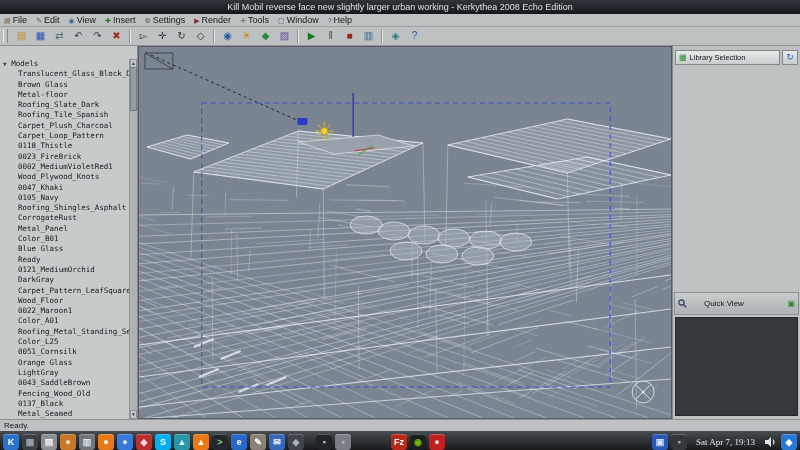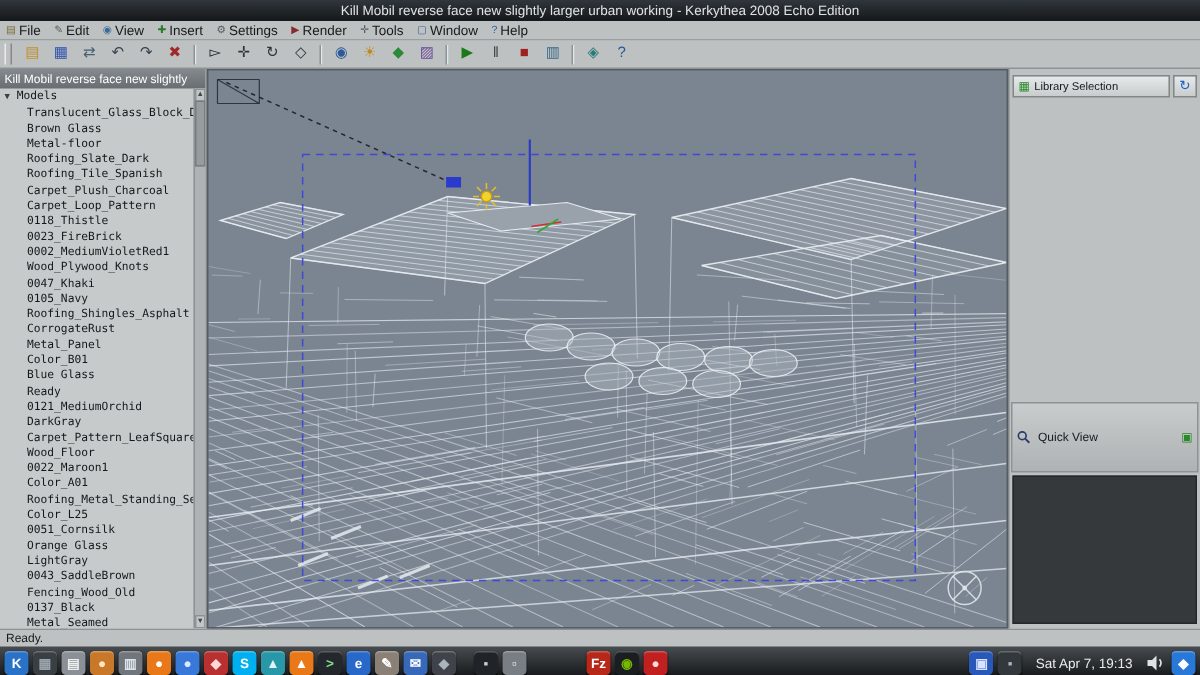--- a/index.html
+++ b/index.html
@@ -55,38 +55,38 @@
   .mb-close{width:9px;height:9px;background:#c2c6c6;color:#333;font-size:7px;line-height:9px;
     text-align:center;border:1px solid #888;}
   .lib-row{height:18px;display:flex;align-items:center;gap:2px;padding:2px;}
   .lib-btn{flex:1;height:13px;background:linear-gradient(#e6eaea,#c8cccc);border:1px solid #82888a;
     display:flex;align-items:center;gap:3px;padding:0 3px;font-size:7.5px;color:#14181c;}
   .lib-icn{font-size:8px;}
   .refresh-btn{width:14px;height:13px;background:linear-gradient(#e6eaea,#c8cccc);border:1px solid #82888a;
     font-size:9px;line-height:12px;text-align:center;}
   .rp-spacer{flex:1;}
   .quick-bar{height:13px;background:linear-gradient(#c8cccc,#aeb2b4);border:1px solid #8d9395;
-    margin:0 1px;display:flex;align-items:center;gap:5px;padding:16px 3px;font-size:8px;color:#14181c;}
+    margin:0 1px;display:flex;align-items:center;gap:17px;padding:4px 3px;font-size:8px;color:#14181c;}
   .quick-label{flex:1;}
   .quick-ok{font-size:8px;}
   .preview{height:97px;margin:2px 2px 3px 2px;background:#35393c;border:1px solid #24282a;}
 
   
   .statusbar{height:11px;background:#bdc1c1;border-top:1px solid #8d9395;
     font-size:8px;color:#17191b;display:flex;align-items:center;padding:0 4px;}
 
   
   .taskbar{height:22px;background:linear-gradient(#474c50,#121416);display:flex;
     align-items:center;padding:0 3px;gap:3px;}
   .tk-icon{width:16px;height:16px;border-radius:3px;display:flex;align-items:center;
     justify-content:center;font-size:9px;font-weight:bold;flex:none;
     box-shadow:inset 0 1px 0 rgba(255,255,255,.25), 0 1px 1px rgba(0,0,0,.6);}
   .tk-mid{margin-left:9px;display:flex;gap:3px;}
   .tk-tray{margin-left:auto;display:flex;gap:3px;align-items:center;}
-  .tk-clock{color:#e8eaec;font-size:9px;margin:0 6px;white-space:nowrap;}
+  .tk-clock{color:#e8eaec;font-size:9px;margin:0 6px;white-space:nowrap;font-family:Liberation Serif, serif;}
   .tk-speaker{width:14px;height:12px;}
 </style>
 </head>
 <body>
 
 <div class="screen">
 
   <div class="titlebar">
     <span>Kill Mobil reverse face new slightly larger urban working - Kerkythea 2008 Echo Edition</span>
   </div>
@@ -221,23 +221,20 @@
 
         <div class="tb-icon">
           <span style="color: rgb(42, 90, 154);">?</span>
         </div>
       </div>
   </div>
 
   <div class="content">
 
     <div class="left-panel">
-      <div class="panel-header">
-        <span>Kill Mobil reverse face new slightly</span>
-      </div>
       <div class="tree">
         <div class="tree-root">
           <span class="tree-arrow">▼</span>
           <span>Models</span>
         </div>
         <div>
 
             <div class="tree-item">Translucent_Glass_Block_Dark</div>
 
             <div class="tree-item">Brown Glass</div>

